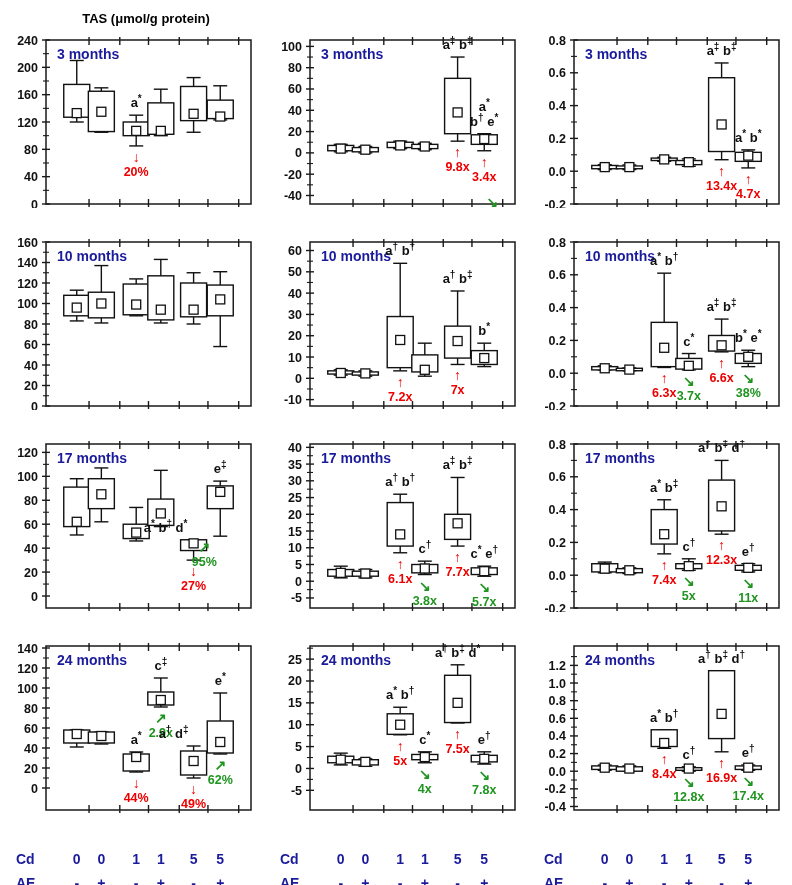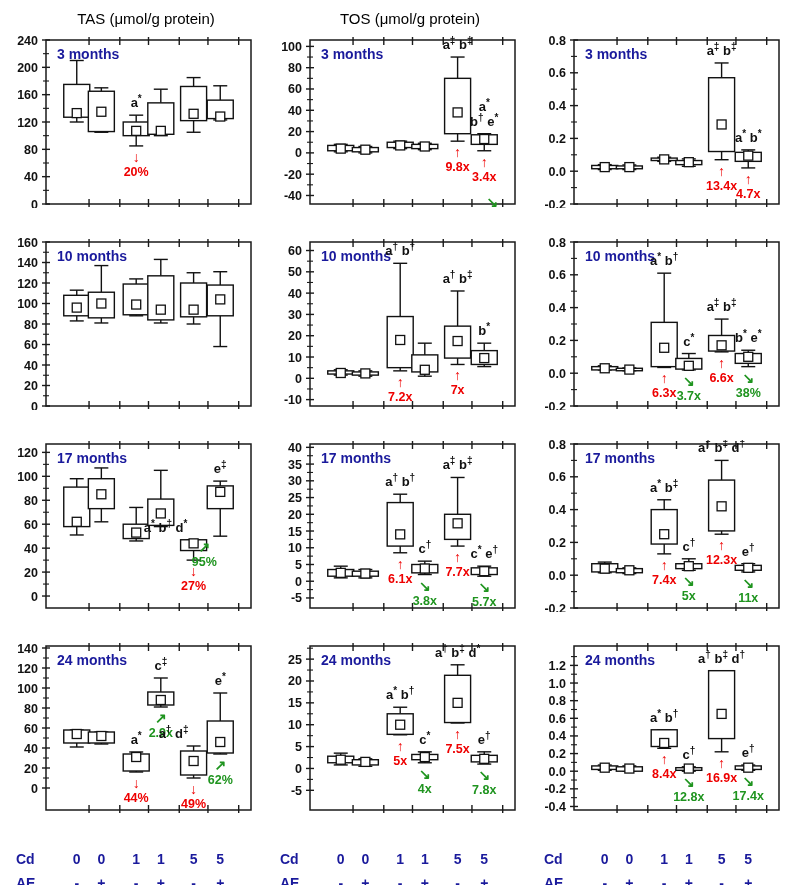--- a/index.html
+++ b/index.html
@@ -1,33 +1,32 @@
 <!DOCTYPE html>
 <html><head>
 <meta charset="utf-8">
 <style>
   html,body{margin:0;padding:0;background:#ffffff;}
   body{width:792px;font-family:"Liberation Sans",sans-serif;}
   .fig{width:792px;padding-top:6px;}
   .titles-row{display:flex;width:792px;}
-  .col-title{width:264px;text-align:center;font-weight:normal;font-size:15px;
+  .col-title{width:264px;text-align:center;font-weight:bold;font-size:13px;
              padding-left:28px;box-sizing:border-box;height:30px;line-height:26px;}
   .grid{display:flex;width:792px;}
   .col{width:264px;display:flex;flex-direction:column;}
   .col svg{display:block;}
   svg text{font-family:"Liberation Sans",sans-serif;}
   .panel{margin-bottom:30px;}
 </style>
 </head>
 <body>
 
 <div class="fig">
   <div class="titles-row">
     <div class="col-title">TAS (μmol/g protein)</div>
-    <div class="col-title">TOS (μmol/g protein)</div>
   </div>
   <div class="grid" id="grid">
       <div class="col">
         <svg width="264" height="172" viewBox="0 0 264 172" class="panel">
           <rect x="46" y="4" width="205" height="164" fill="none" stroke="#1a1a1a" stroke-width="1.5"></rect>
           <line x1="42" y1="168" x2="50" y2="168" stroke="#1a1a1a" stroke-width="1.4"></line>
           <text x="38" y="172.5" text-anchor="end" font-size="12.5" font-weight="bold" fill="#111">0</text>
           <line x1="43" y1="154.33333333333331" x2="49" y2="154.33333333333331" stroke="#1a1a1a" stroke-width="1.1"></line>
           <line x1="42" y1="140.66666666666669" x2="50" y2="140.66666666666669" stroke="#1a1a1a" stroke-width="1.4"></line>
           <text x="38" y="145.16666666666669" text-anchor="end" font-size="12.5" font-weight="bold" fill="#111">40</text>

